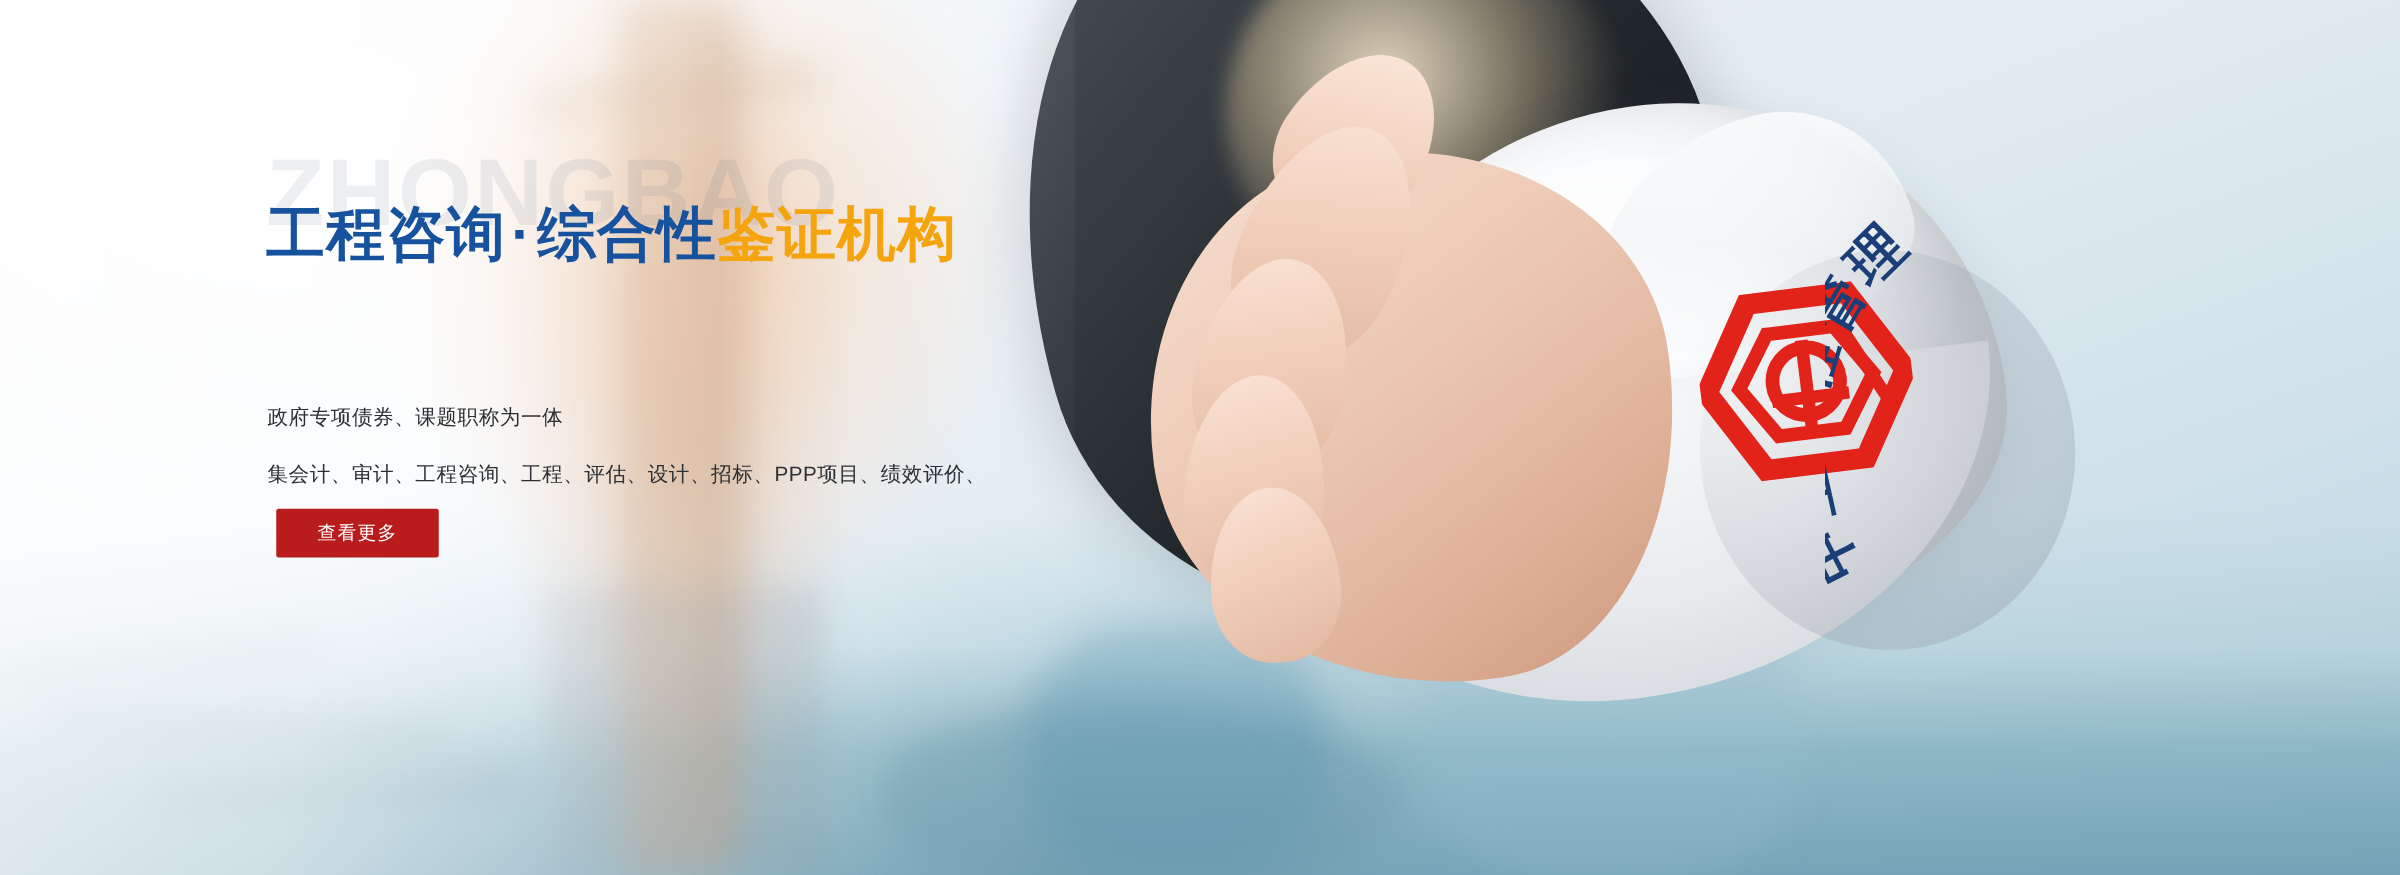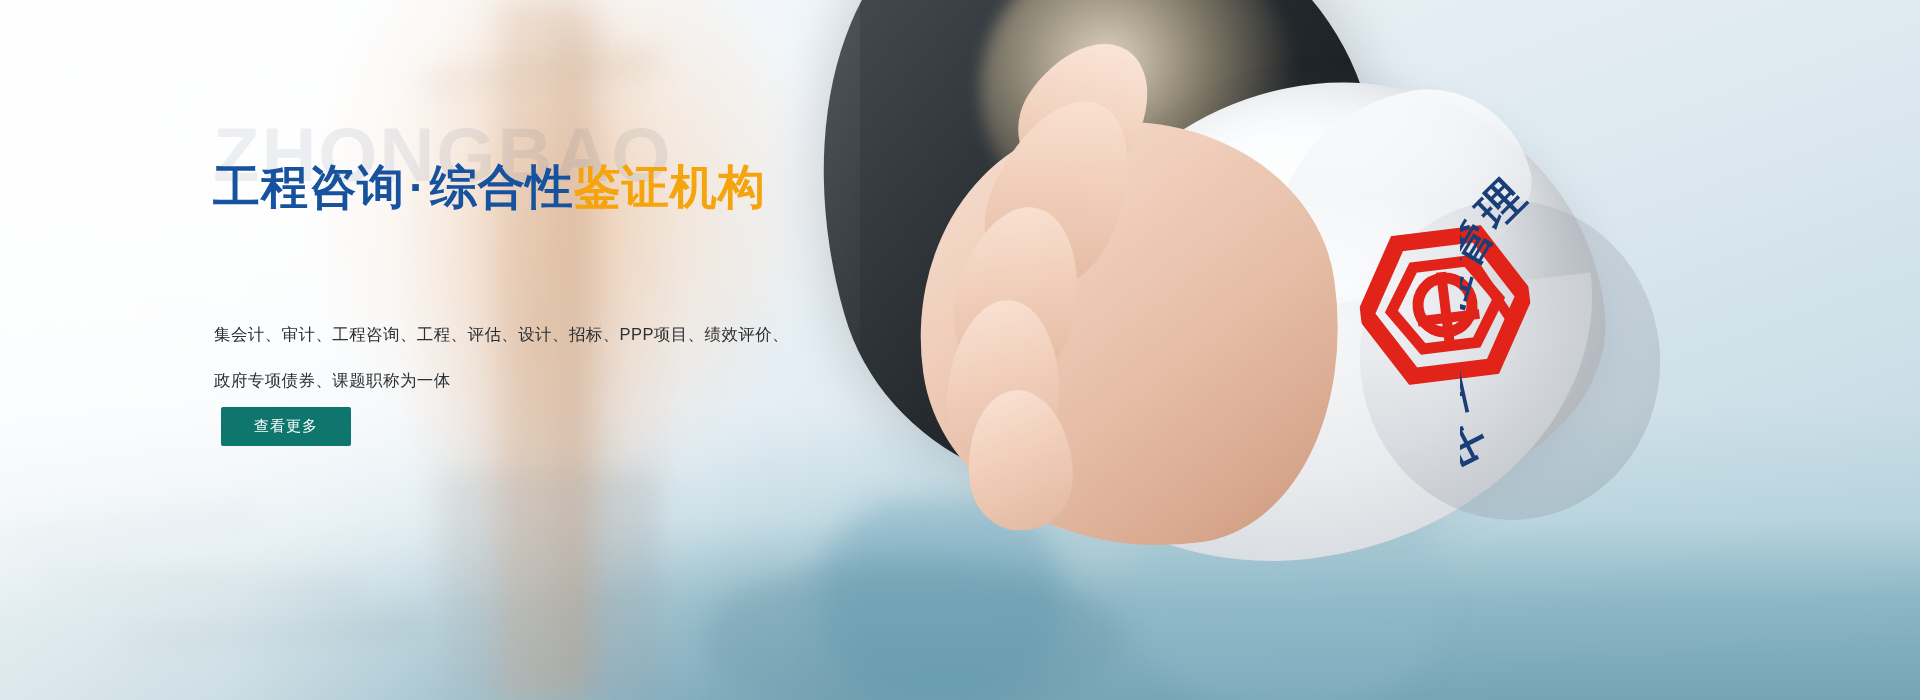--- a/index.html
+++ b/index.html
@@ -168,21 +168,21 @@
     line-height: 46px;
     color: #2c2f33;
     letter-spacing: 0.4px;
   }
   .desc-line { white-space: nowrap; }
 
   .cta {
     position: absolute;
     left: 221px; top: 407px;
     width: 130px; height: 39px;
-    background: #0f766e;
+    background: #b91c1c;
     color: #ffffff;
     font-size: 15px;
     letter-spacing: 1px;
     border: none;
     border-radius: 2px;
     cursor: pointer;
     display: flex;
     align-items: center;
     justify-content: center;
     font-family: "Liberation Sans", "DejaVu Sans", sans-serif;
@@ -261,20 +261,20 @@
 
     <div class="watermark">ZHONGBAO</div>
 
     <div class="headline">
       <div class="headline-line">
         <span class="t-blue">工程咨询</span><span class="dot-sep">·</span><span class="t-blue">综合性</span><span class="t-orange">鉴证机构</span>
       </div>
     </div>
 
     <div class="desc">
+      <div class="desc-line">政府专项债券、课题职称为一体</div>
       <div class="desc-line">集会计、审计、工程咨询、工程、评估、设计、招标、PPP项目、绩效评价、</div>
-      <div class="desc-line">政府专项债券、课题职称为一体</div>
     </div>
 
     <button class="cta" type="button">查看更多</button>
 
   </div>
 </div>
 
 </body></html>

